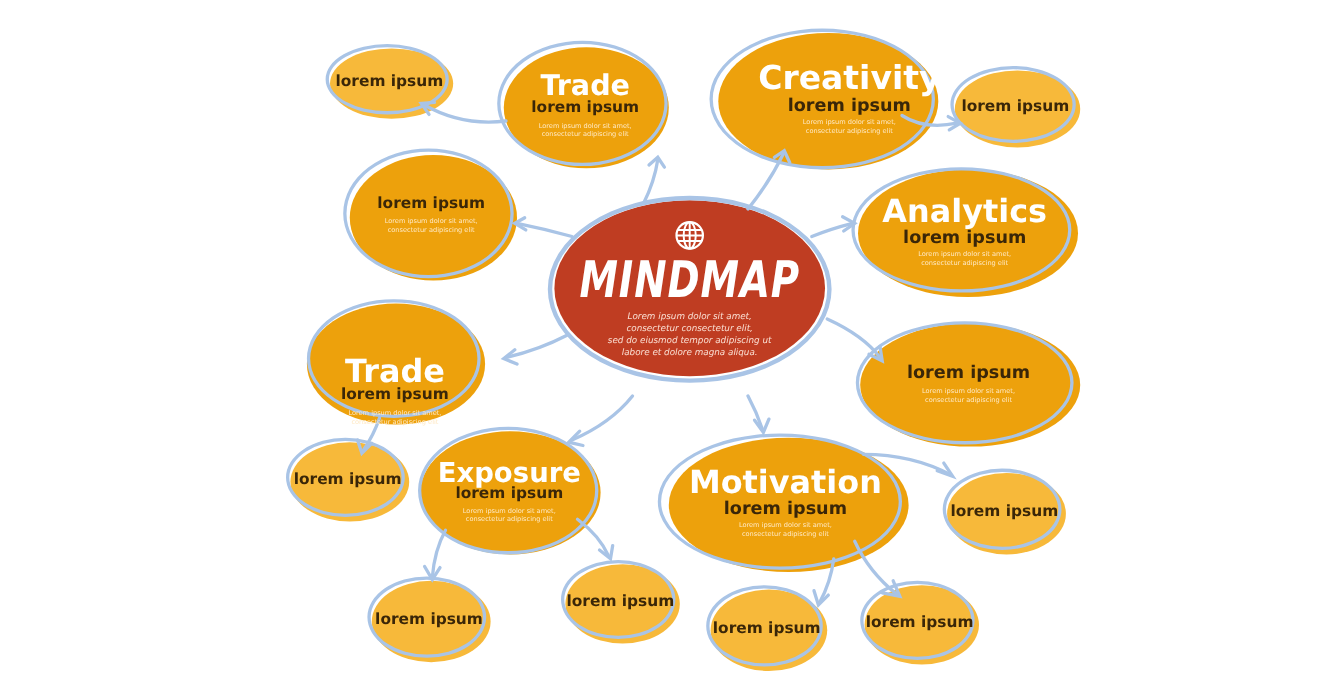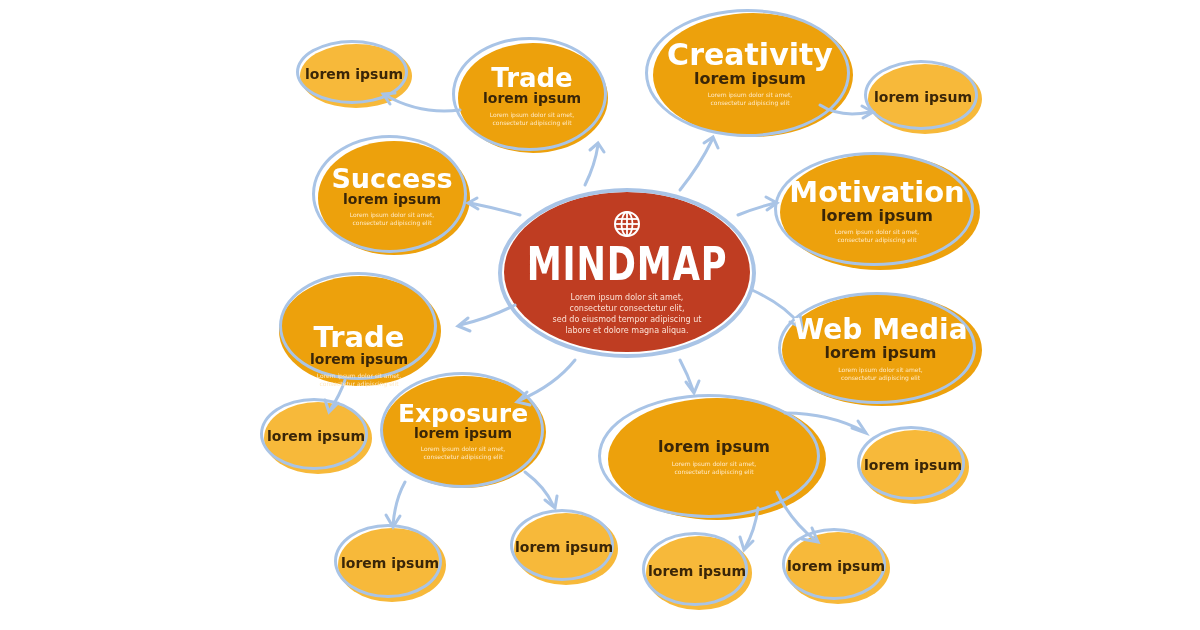--- a/index.html
+++ b/index.html
@@ -67,21 +67,21 @@
     <path d="M785 413 Q830 413 865 432"></path>
       <path d="M852 428 L866 433 L858 421"></path>
 
     <path d="M758 508 Q755 530 745 548"></path>
       <path d="M740 537 L744 550 L753 541"></path>
 
     <path d="M777 492 Q790 520 815 540"></path>
       <path d="M802 539 L818 542 L812 528"></path>
   </svg>
 
-  <div class="node" style="left:498px; top:188px; width:258px; height:170px;">
+  <div class="node" style="left:498px; top:178px; width:258px; height:170px;font-style:italic;">
     <div class="fill" style="left:6px; top:4px; width:246px; height:160px; background:#bf3d22;"></div>
     <div class="ring" style="left:0; top:0; width:258px; height:170px; border-width:4px;"></div>
     <div class="content">
       <svg width="30" height="30" viewBox="0 0 30 30" style="margin-bottom:2px;">
         <circle cx="15" cy="15" r="12" fill="none" stroke="#fff" stroke-width="2"></circle>
         <ellipse cx="15" cy="15" rx="5.5" ry="12" fill="none" stroke="#fff" stroke-width="1.8"></ellipse>
         <line x1="15" y1="3" x2="15" y2="27" stroke="#fff" stroke-width="1.8"></line>
         <line x1="4" y1="10" x2="26" y2="10" stroke="#fff" stroke-width="1.8"></line>
         <line x1="3" y1="15" x2="27" y2="15" stroke="#fff" stroke-width="1.8"></line>
         <line x1="4" y1="20" x2="26" y2="20" stroke="#fff" stroke-width="1.8"></line>
@@ -102,51 +102,50 @@
     <div class="content">
       <div class="title" style="font-size:26px;">Trade</div>
       <div class="sub" style="font-size:14px;">lorem ipsum</div>
       <div class="desc">
           <div>Lorem ipsum dolor sit amet,</div>
           <div>consectetur adipiscing elit</div>
         </div>
     </div>
   </div>
 
-  <div class="node" style="left:645px; top:7px; width:210px; height:133px;">
+  <div class="node" style="left:645px; top:24px; width:210px; height:133px;align-items:flex-end;">
     <div class="fill" style="left:8px; top:6px; width:200px; height:124px; background:#eda10c;"></div>
     <div class="ring" style="left:0; top:2px; width:205px; height:128px;"></div>
     <div class="content">
       <div class="title" style="font-size:30px;">Creativity</div>
       <div class="sub" style="font-size:16px;">lorem ipsum</div>
       <div class="desc">
           <div>Lorem ipsum dolor sit amet,</div>
           <div>consectetur adipiscing elit</div>
         </div>
     </div>
   </div>
 
   <div class="node" style="left:312px; top:135px; width:160px; height:122px;">
     <div class="fill" style="left:6px; top:6px; width:152px; height:114px; background:#eda10c;"></div>
     <div class="ring" style="left:0; top:0; width:155px; height:118px;"></div>
     <div class="content">
-      <div class="title" style="font-size:27px;">Success</div>
       <div class="sub" style="font-size:14px;">lorem ipsum</div>
       <div class="desc">
           <div>Lorem ipsum dolor sit amet,</div>
           <div>consectetur adipiscing elit</div>
         </div>
     </div>
   </div>
 
   <div class="node" style="left:772px; top:150px; width:210px; height:122px;">
     <div class="fill" style="left:8px; top:4px; width:200px; height:116px; background:#eda10c;"></div>
     <div class="ring" style="left:2px; top:2px; width:200px; height:114px;"></div>
     <div class="content">
-      <div class="title" style="font-size:29px;">Motivation</div>
+      <div class="title" style="font-size:29px;">Analytics</div>
       <div class="sub" style="font-size:16px;">lorem ipsum</div>
       <div class="desc">
           <div>Lorem ipsum dolor sit amet,</div>
           <div>consectetur adipiscing elit</div>
         </div>
     </div>
   </div>
 
   <div class="node" style="left:275px; top:270px; width:168px; height:118px;justify-content:flex-end;">
     <div class="fill" style="left:4px; top:6px; width:162px; height:110px; background:#eda10c;"></div>
@@ -158,46 +157,46 @@
           <div>Lorem ipsum dolor sit amet,</div>
           <div>consectetur adipiscing elit</div>
         </div>
     </div>
   </div>
 
   <div class="node" style="left:778px; top:290px; width:205px; height:118px;">
     <div class="fill" style="left:4px; top:4px; width:200px; height:112px; background:#eda10c;"></div>
     <div class="ring" style="left:0; top:2px; width:198px; height:112px;"></div>
     <div class="content">
-      <div class="title" style="font-size:28px;">Web Media</div>
-      <div class="sub" style="font-size:16px;">lorem ipsum</div>
-      <div class="desc">
-          <div>Lorem ipsum dolor sit amet,</div>
-          <div>consectetur adipiscing elit</div>
-        </div>
-    </div>
-  </div>
-
-  <div class="node" style="left:378px; top:372px; width:170px; height:118px;">
+      <div class="sub" style="font-size:16px;">lorem ipsum</div>
+      <div class="desc">
+          <div>Lorem ipsum dolor sit amet,</div>
+          <div>consectetur adipiscing elit</div>
+        </div>
+    </div>
+  </div>
+
+  <div class="node" style="left:378px; top:388px; width:170px; height:118px;">
     <div class="fill" style="left:4px; top:4px; width:164px; height:112px; background:#eda10c;"></div>
     <div class="ring" style="left:2px; top:0; width:164px; height:116px;"></div>
     <div class="content">
       <div class="title" style="font-size:25px;">Exposure</div>
       <div class="sub" style="font-size:14px;">lorem ipsum</div>
       <div class="desc">
           <div>Lorem ipsum dolor sit amet,</div>
           <div>consectetur adipiscing elit</div>
         </div>
     </div>
   </div>
 
   <div class="node" style="left:598px; top:392px; width:232px; height:130px;">
     <div class="fill" style="left:10px; top:6px; width:218px; height:122px; background:#eda10c;"></div>
     <div class="ring" style="left:0; top:2px; width:222px; height:124px;"></div>
     <div class="content">
+      <div class="title" style="font-size:29px;">Motivation</div>
       <div class="sub" style="font-size:16px;">lorem ipsum</div>
       <div class="desc">
           <div>Lorem ipsum dolor sit amet,</div>
           <div>consectetur adipiscing elit</div>
         </div>
     </div>
   </div>
 
   <div class="node" style="left:296px; top:40px; width:116px; height:68px;">
     <div class="fill" style="left:4px; top:4px; width:112px; height:64px; background:#f7b93a;"></div>

